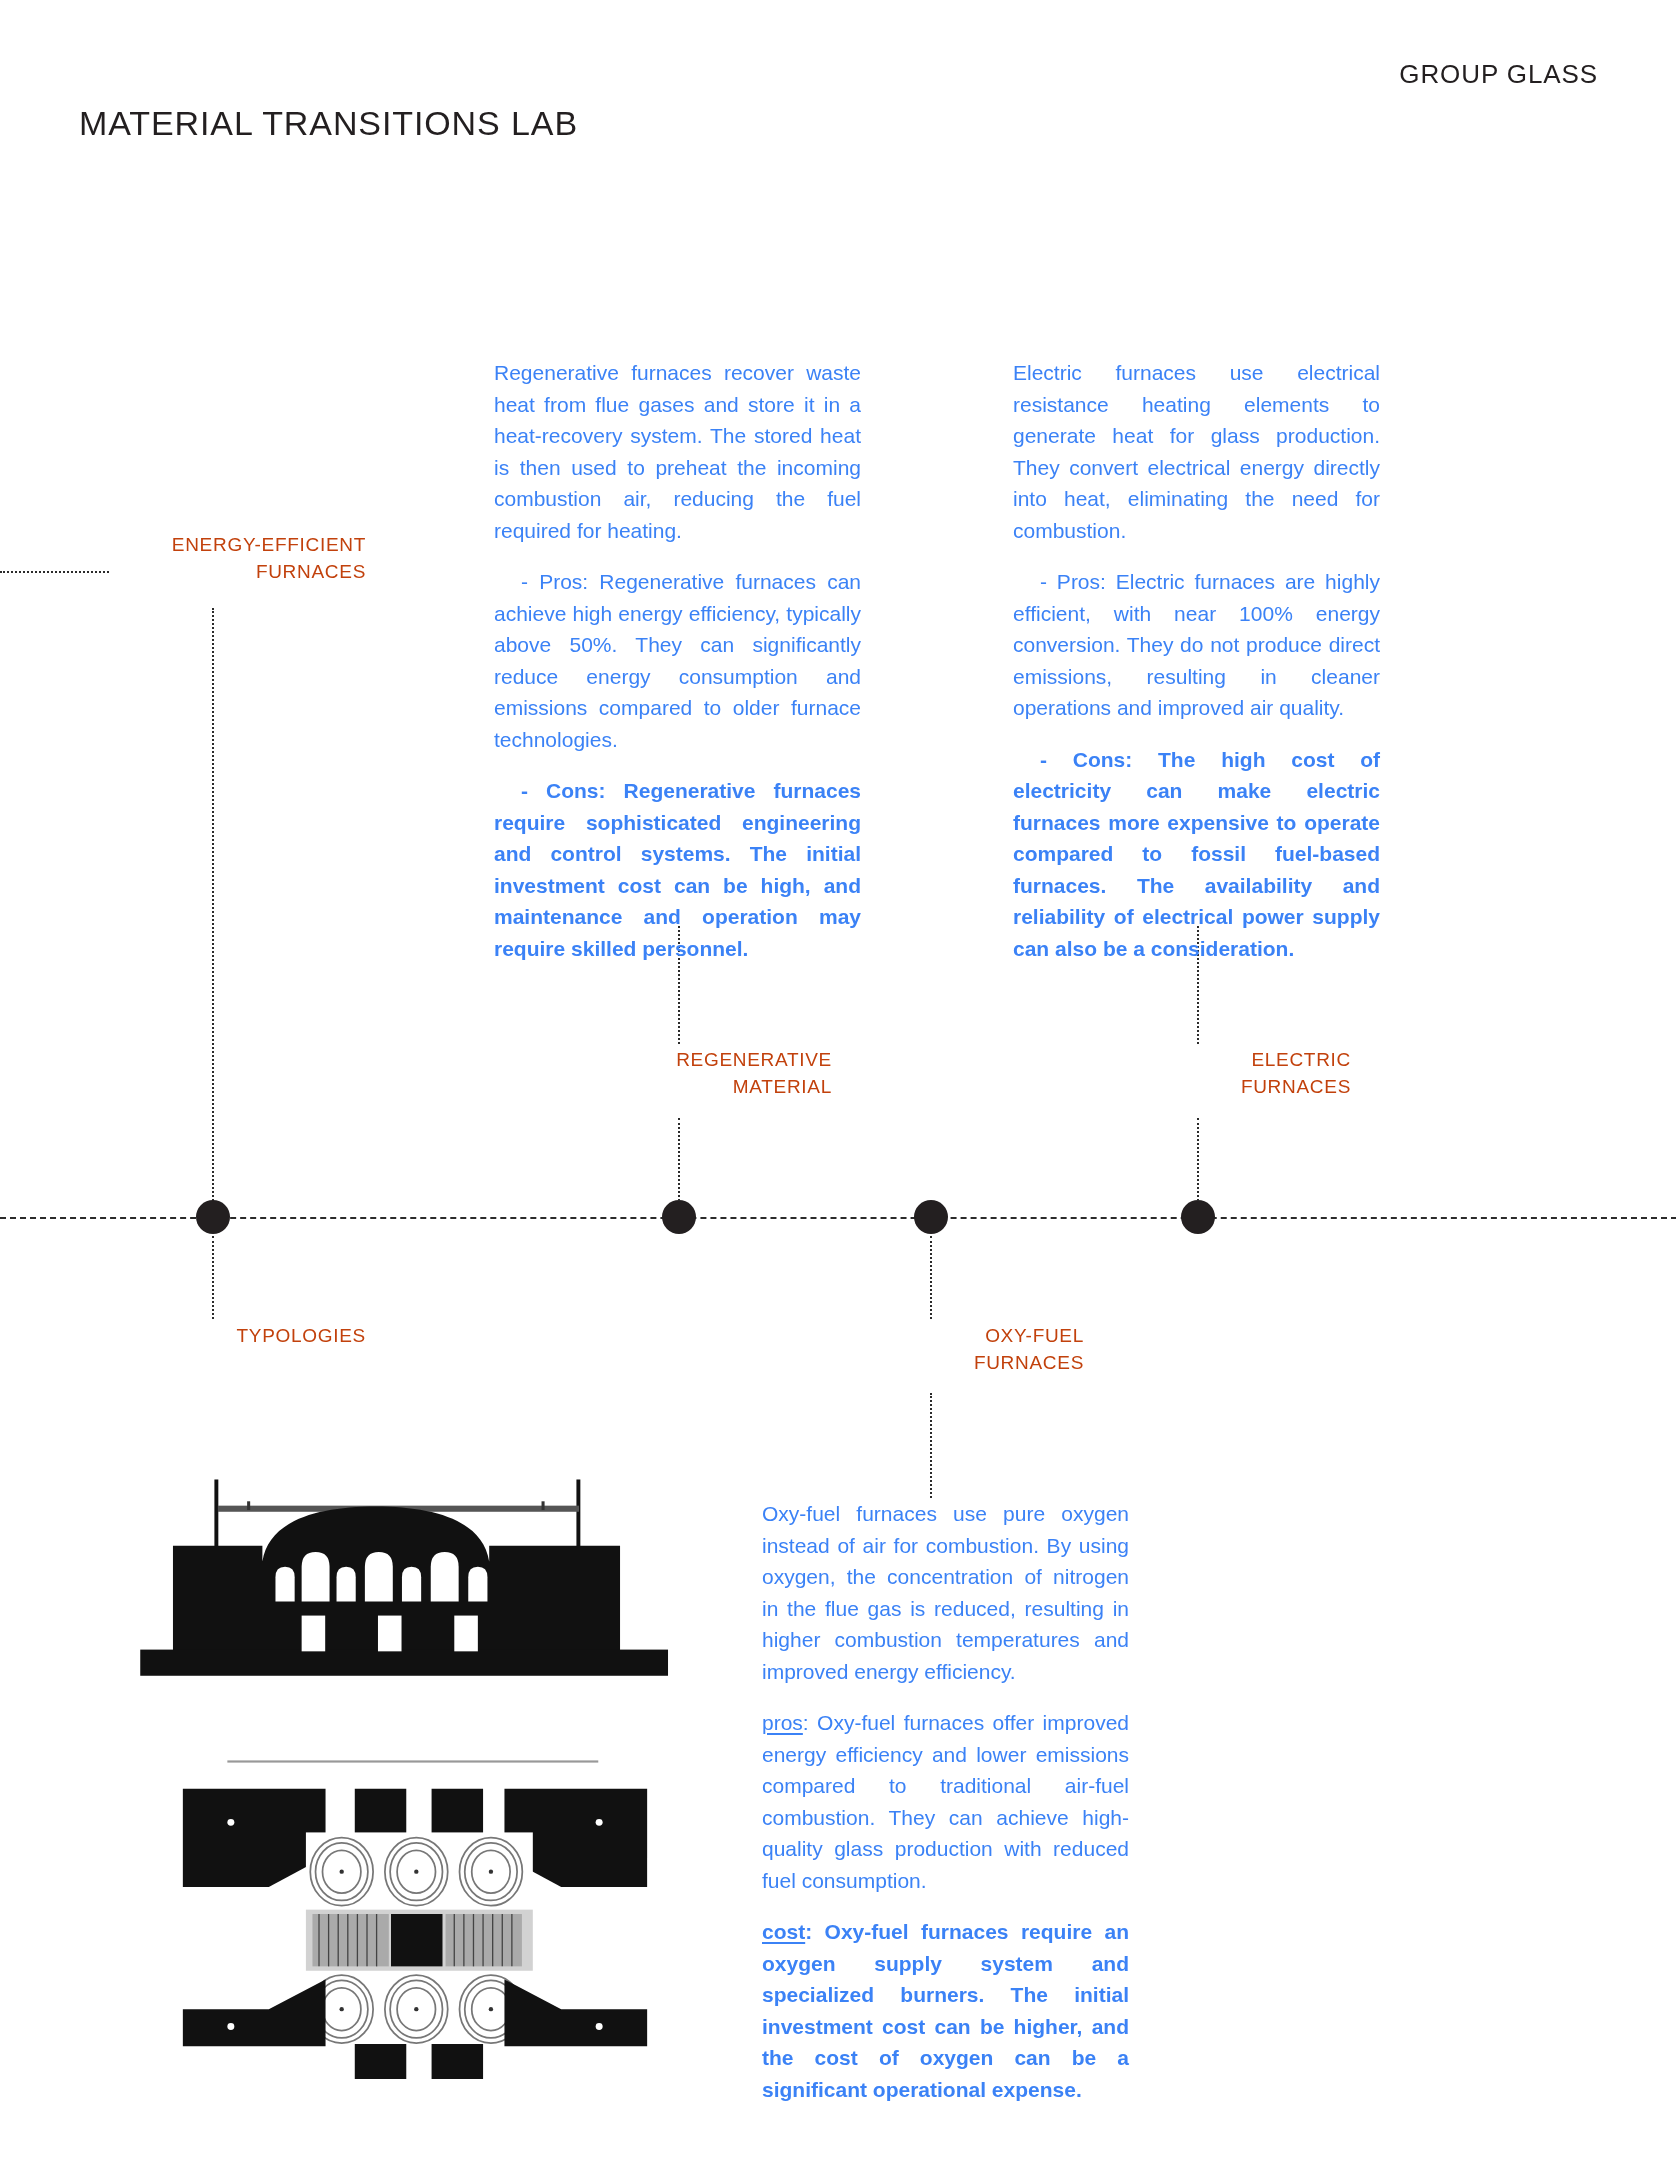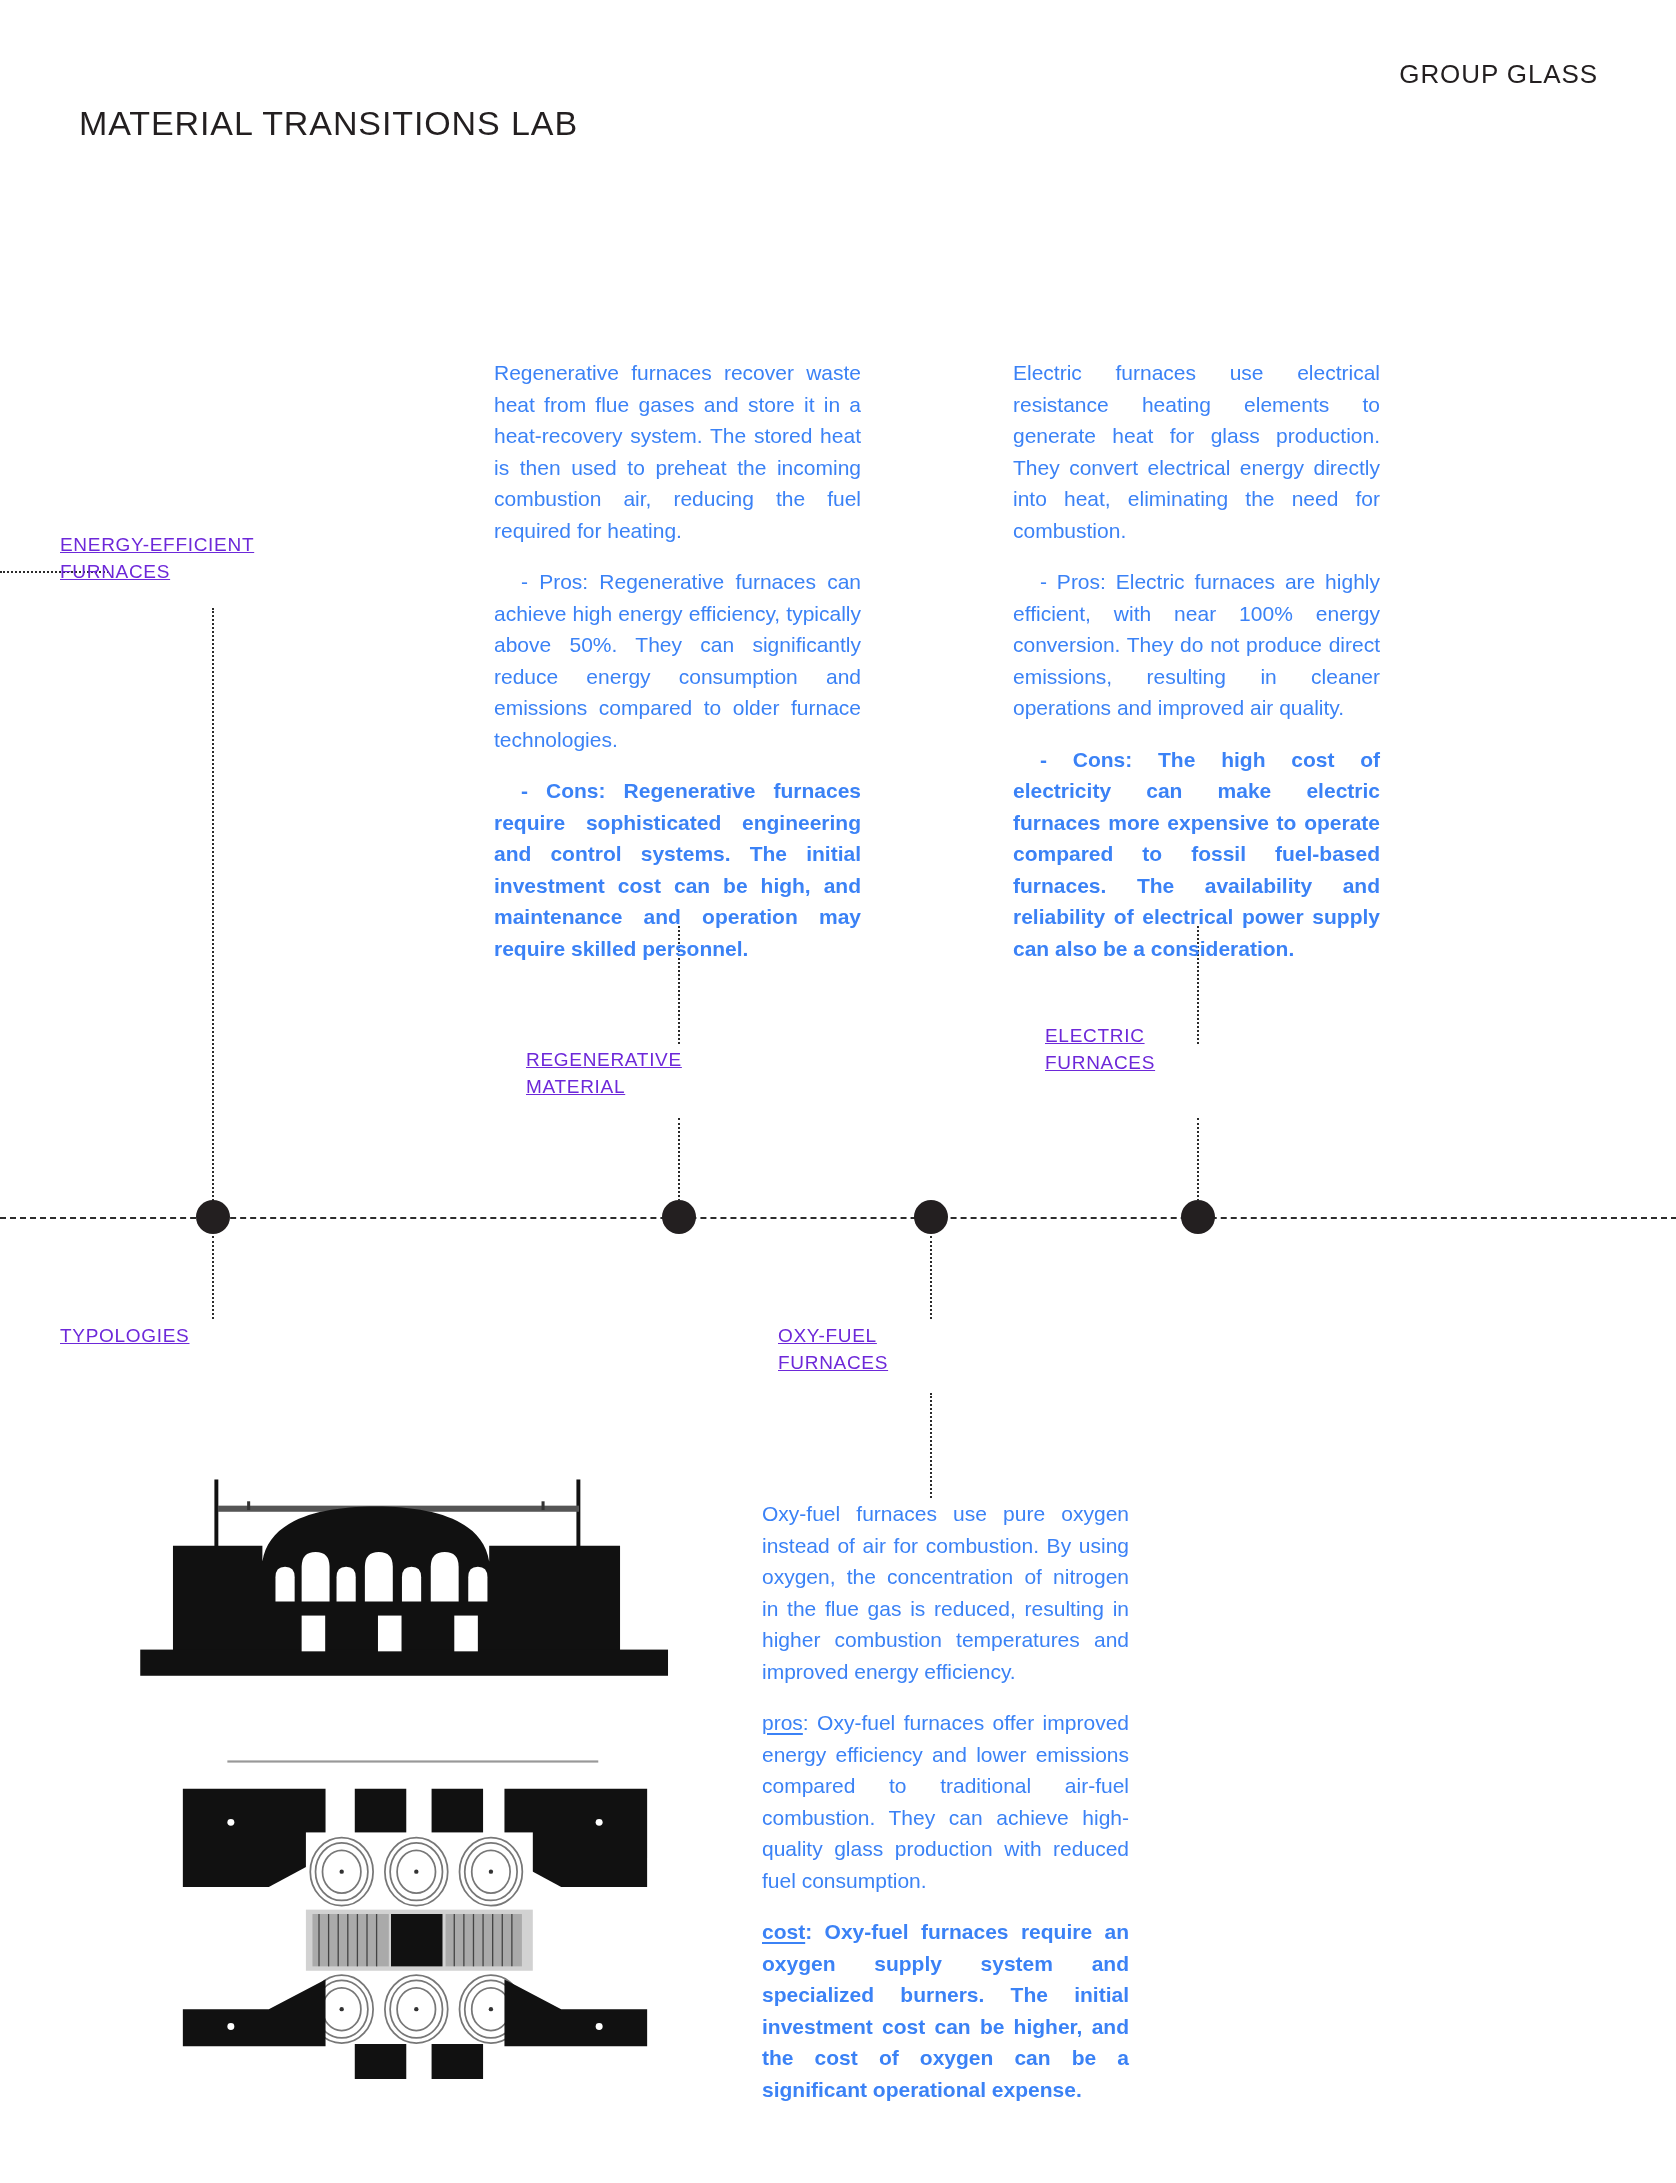--- a/index.html
+++ b/index.html
@@ -36,22 +36,22 @@
     transform:translateX(-50%);
   }
   #lead-dotted-left{
     left:0px;top:571px;width:109px;height:0;
     border-top:2.2px dotted #2b2b2b;
   }
 
   
   .node-label{
     font-size:19px;line-height:1.42;letter-spacing:0.7px;
-    color:#6d28d9;text-align:left;white-space:pre-line;
-    transform:translateX(-50%);font-weight:400;text-decoration:underline;
+    color:#c2410c;text-align:right;white-space:pre-line;
+    transform:translateX(-50%);font-weight:400;
   }
 
   
   .textcol{
     font-size:21px;line-height:1.50;color:#3b82f6;
     text-align:justify;text-justify:inter-word;
   }
   .textcol p{margin:0 0 20px 0;}
   .textcol p:last-child{margin-bottom:0;font-weight:bold;}
   .indent{text-indent:27px;}
@@ -96,21 +96,21 @@
   <div class="abs node-label" style="left:679px;top:1047px;width:306px;">REGENERATIVE
 MATERIAL</div>
   <div class="abs vconn" style="left:679px;top:1118px;height:83px;"></div>
 
   <div class="abs vconn" style="left:931px;top:1236px;height:83px;"></div>
   <div class="abs node-label" style="left:931px;top:1323px;width:306px;">OXY-FUEL
 FURNACES</div>
   <div class="abs vconn" style="left:931px;top:1393px;height:105px;"></div>
 
   <div class="abs vconn" style="left:1198px;top:926px;height:118px;"></div>
-  <div class="abs node-label" style="left:1198px;top:1023px;width:306px;">ELECTRIC
+  <div class="abs node-label" style="left:1198px;top:1047px;width:306px;">ELECTRIC
 FURNACES</div>
   <div class="abs vconn" style="left:1198px;top:1118px;height:83px;"></div>
 </div>
 
 <div class="abs textcol" style="left:494px;top:357px;width:367px;">
   <p>Regenerative furnaces recover waste heat from flue gases and store it in a heat-recovery system. The stored heat is then used to preheat the incoming combustion air, reducing the fuel required for heating.</p>
   <p class="indent">- Pros: Regenerative furnaces can achieve high energy efficiency, typically above 50%. They can significantly reduce energy consumption and emissions compared to older furnace technologies.</p>
   <p class="indent">- Cons: Regenerative furnaces require sophisticated engineering and control systems. The initial investment cost can be high, and maintenance and operation may require skilled personnel.</p>
 </div>
 

